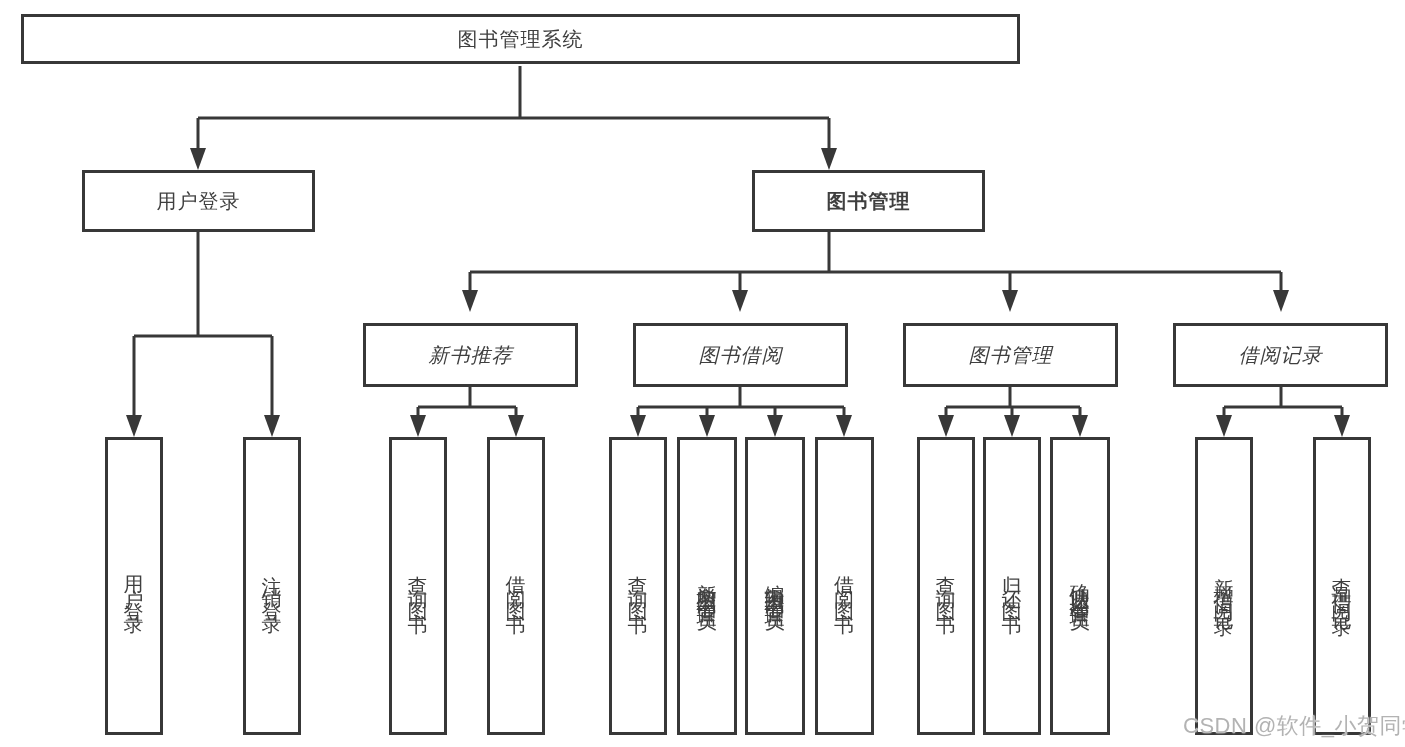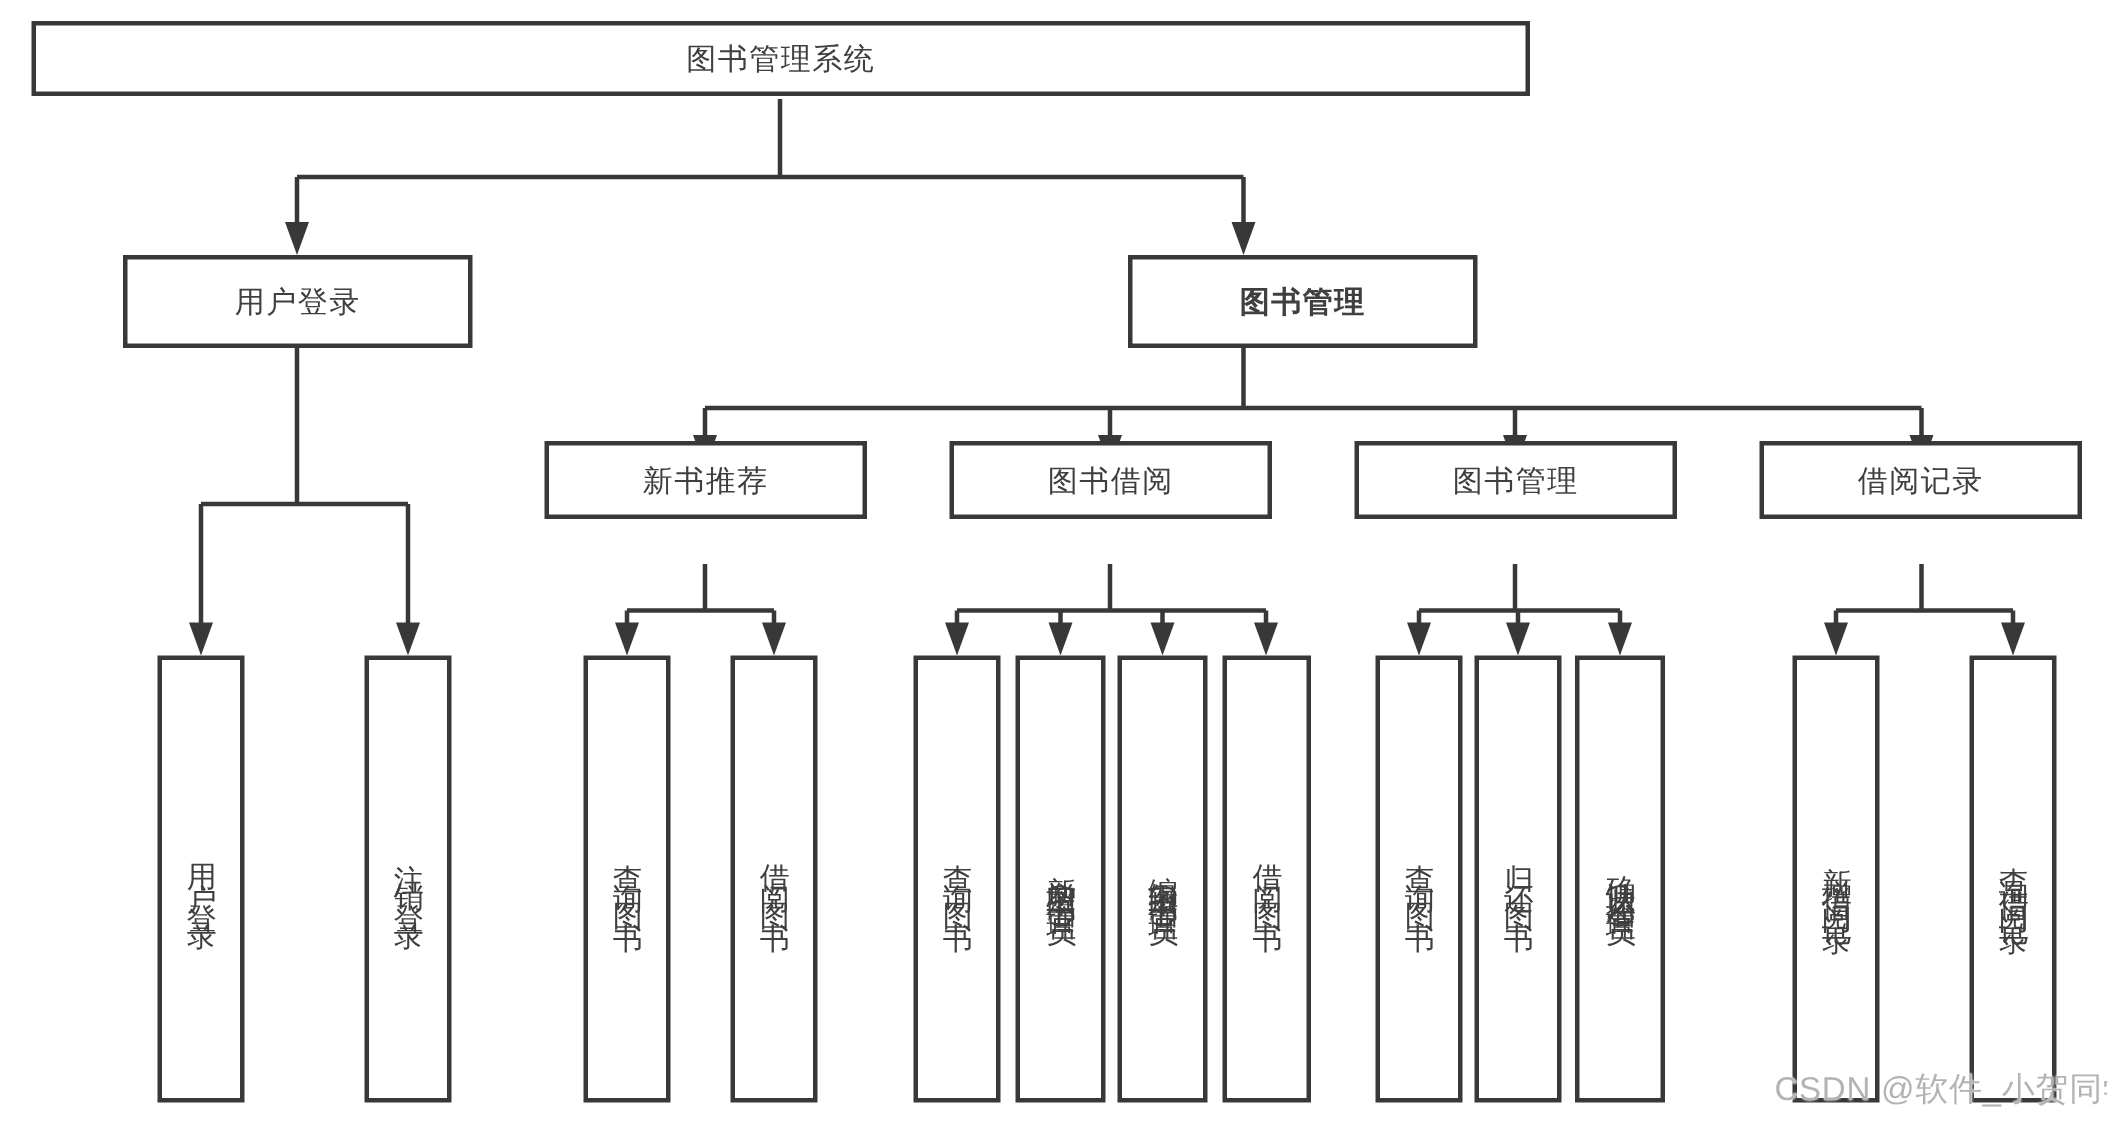--- a/index.html
+++ b/index.html
@@ -31,21 +31,21 @@
     align-items: center;
     justify-content: center;
     font-size: 20px;
     letter-spacing: 1px;
     text-align: center;
   }
   
   .box.root   { left: 21px;   top: 14px;  width: 999px; height: 50px; }
   .box.lv2a   { left: 82px;   top: 170px; width: 233px; height: 62px; }
   .box.lv2b   { left: 752px;  top: 170px; width: 233px; height: 62px; font-weight: bold; }
-  .box.lv3    { top: 294px; width: 215px; height: 52px; }
+  .box.lv3    { top: 323px; width: 215px; height: 64px; font-style: italic; }
   .box.g1     { left: 363px; }
   .box.g2     { left: 633px; }
   .box.g3     { left: 903px; }
   .box.g4     { left: 1173px; }
   
   .box.leaf   { top: 437px; height: 298px; width: 58px; }
   .leaf span {
     writing-mode: vertical-rl;
     text-orientation: mixed;
     white-space: nowrap;

